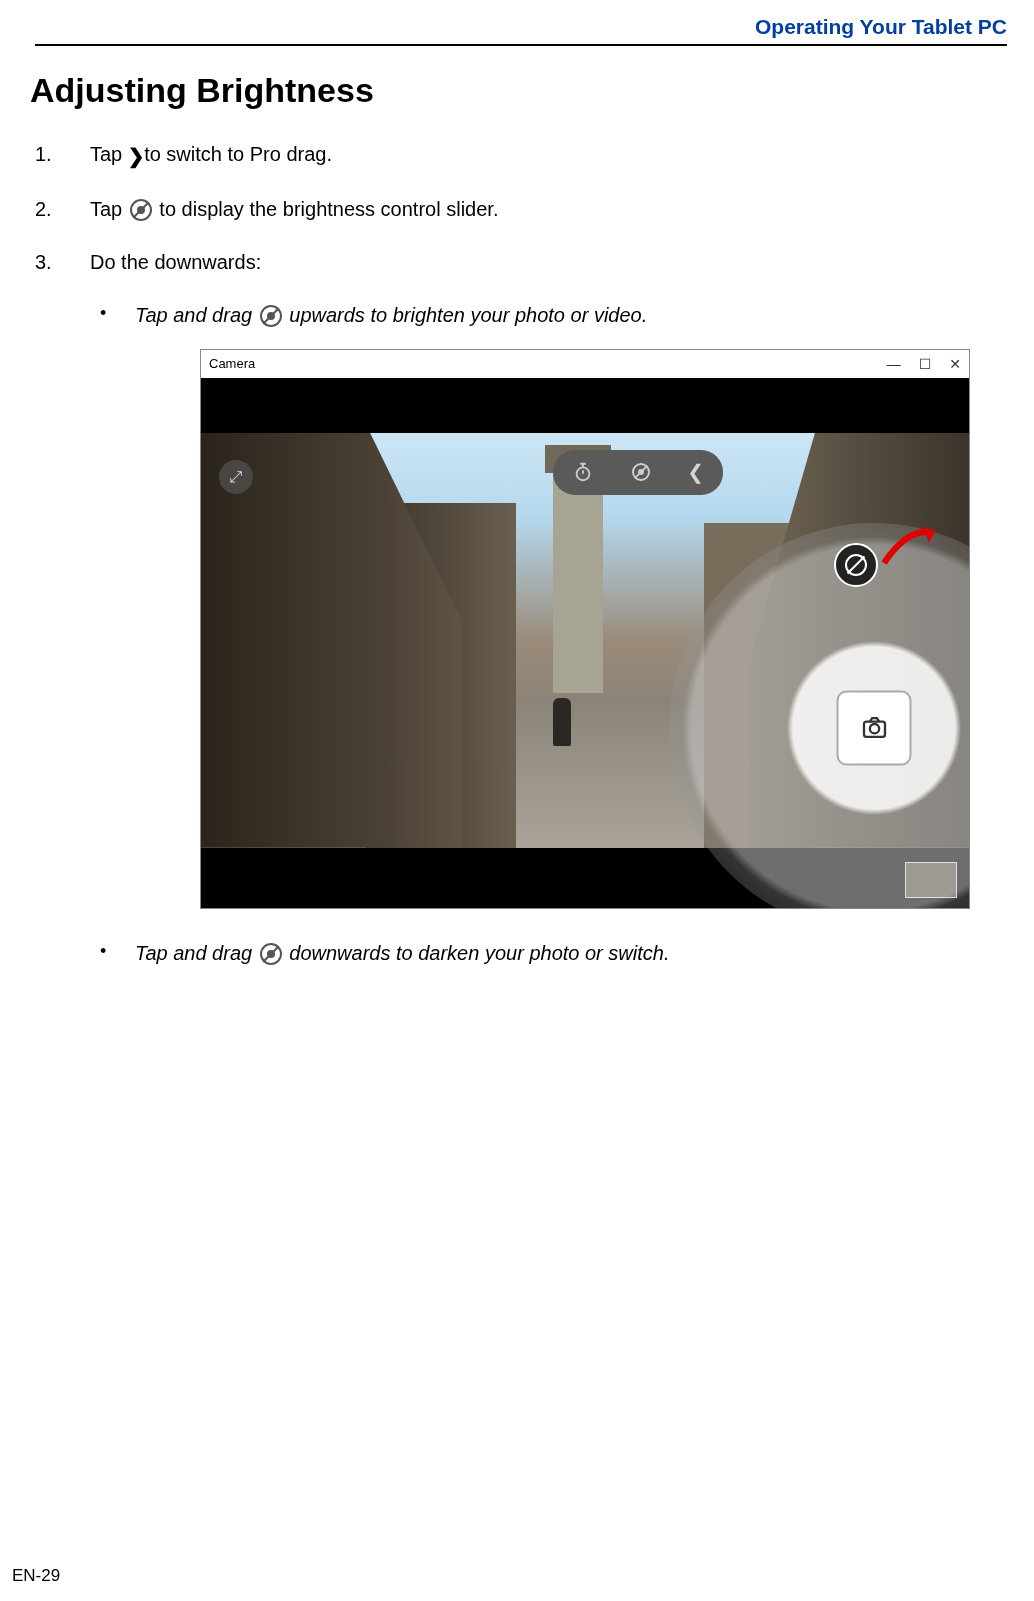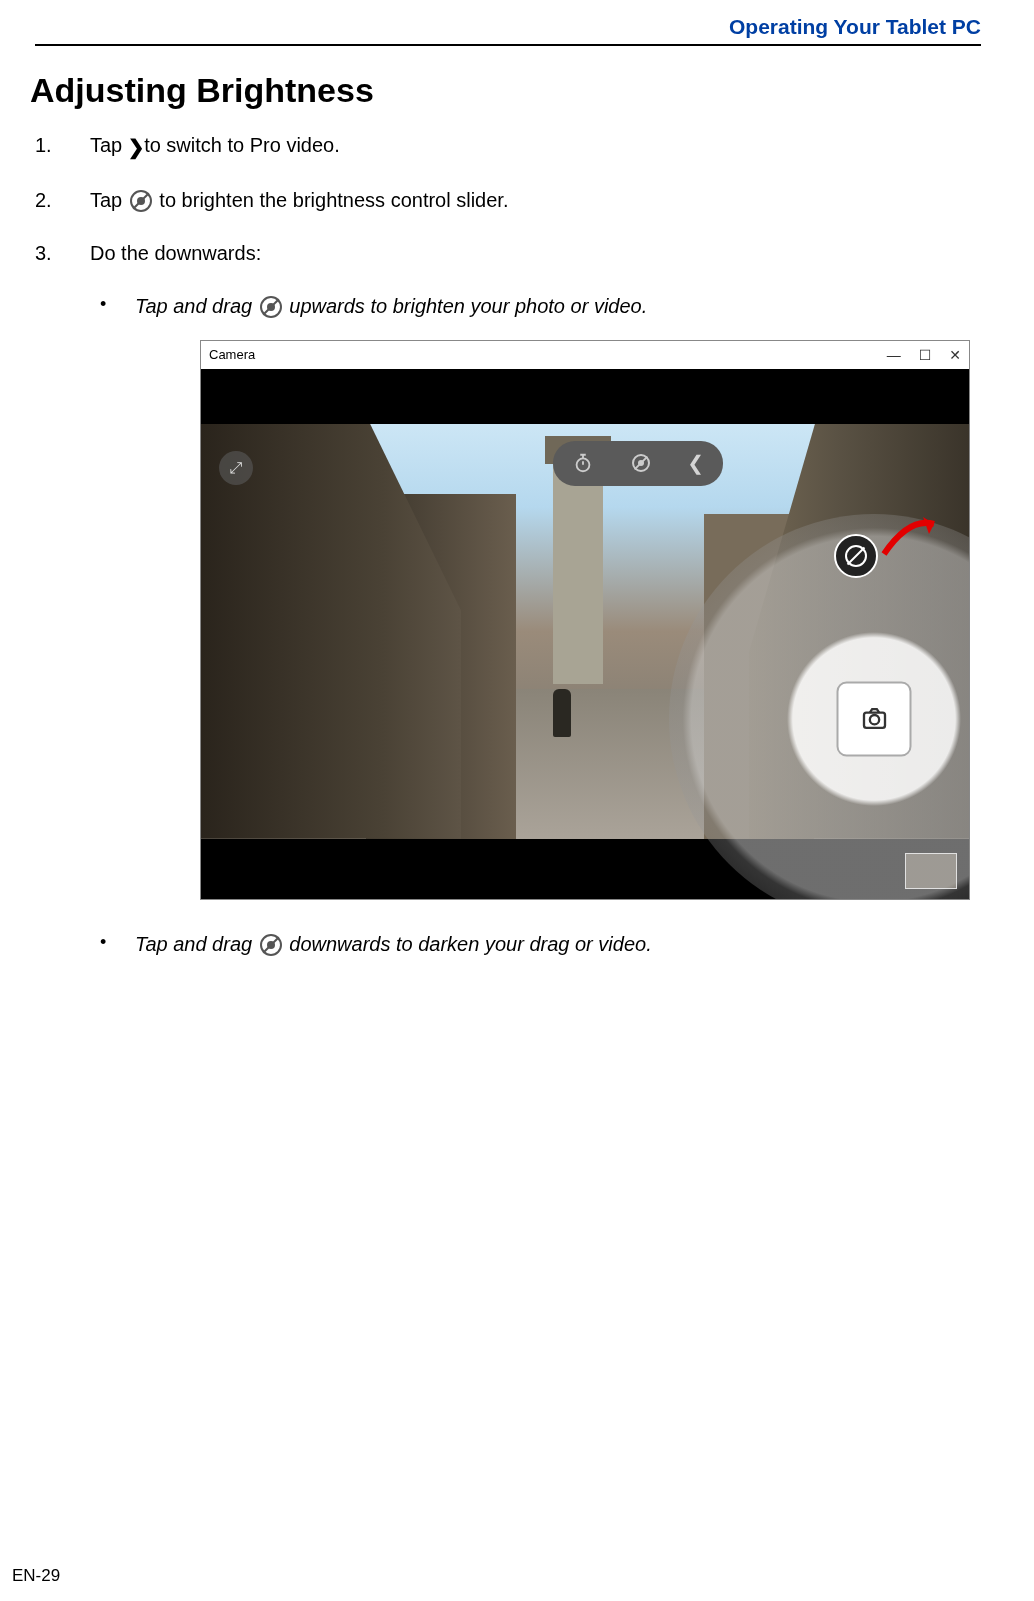--- a/index.html
+++ b/index.html
@@ -4,35 +4,35 @@
   <style>
     * { box-sizing: border-box; margin: 0; padding: 0; }
     body {
       width: 1034px;
       height: 1601px;
       font-family: Verdana, Tahoma, Geneva, sans-serif;
       padding: 0;
       color: #000;
     }
     .page {
-      padding: 15px 53px 15px 35px;
+      padding: 15px 27px 15px 35px;
     }
     .header-title {
       text-align: right;
       font-size: 21px;
       font-weight: bold;
       color: #003fa3;
       padding-bottom: 5px;
       border-bottom: 2px solid #000;
       margin-bottom: 25px;
     }
     .section-heading {
       font-size: 34px;
       font-weight: bold;
-      margin-bottom: 21px;
+      margin-bottom: 30px;
       margin-left: -5px;
     }
     .numbered-list {
       margin-left: 0;
       padding-left: 0;
     }
     .numbered-item {
       display: flex;
       margin-bottom: 25px;
       font-size: 20px;
@@ -304,28 +304,28 @@
 <div class="page">
   <div class="header-title">Operating Your Tablet PC</div>
 
   <h1 class="section-heading">Adjusting Brightness</h1>
 
   <div class="numbered-list">
 
     <div class="numbered-item">
       <div class="step-num">1.</div>
       <div class="step-text">
-        <span>Tap </span><span class="inline-icon chev-icon">❯</span><span> to switch to Pro video.</span>
+        <span>Tap </span><span class="inline-icon chev-icon">❯</span><span> to switch to Pro drag.</span>
       </div>
     </div>
 
     <div class="numbered-item">
       <div class="step-num">2.</div>
       <div class="step-text">
-        <span>Tap </span><span class="brightness-icon"></span><span> to brighten the brightness control slider.</span>
+        <span>Tap </span><span class="brightness-icon"></span><span> to display the brightness control slider.</span>
       </div>
     </div>
 
     <div class="numbered-item">
       <div class="step-num">3.</div>
       <div class="step-text">
         <span>Do the downwards:</span>
       </div>
     </div>
 
@@ -398,20 +398,20 @@
             </div>
           </div>
         </div>
 
       </div>
     </div>
 
     <div class="bullet-item">
       <div class="bullet-mark">•</div>
       <div class="bullet-text">
-        <span>Tap and drag </span><span class="brightness-icon"></span><span> downwards to darken your drag or video.</span>
+        <span>Tap and drag </span><span class="brightness-icon"></span><span> downwards to darken your photo or switch.</span>
       </div>
     </div>
 
   </div>
 </div>
 
 <div class="footer">EN-29</div>
 
 </body></html>

